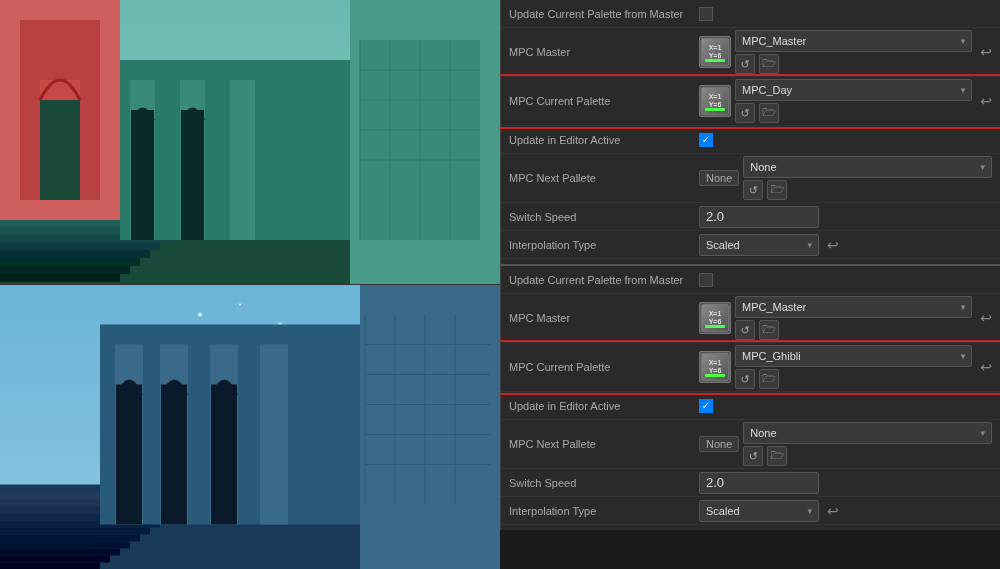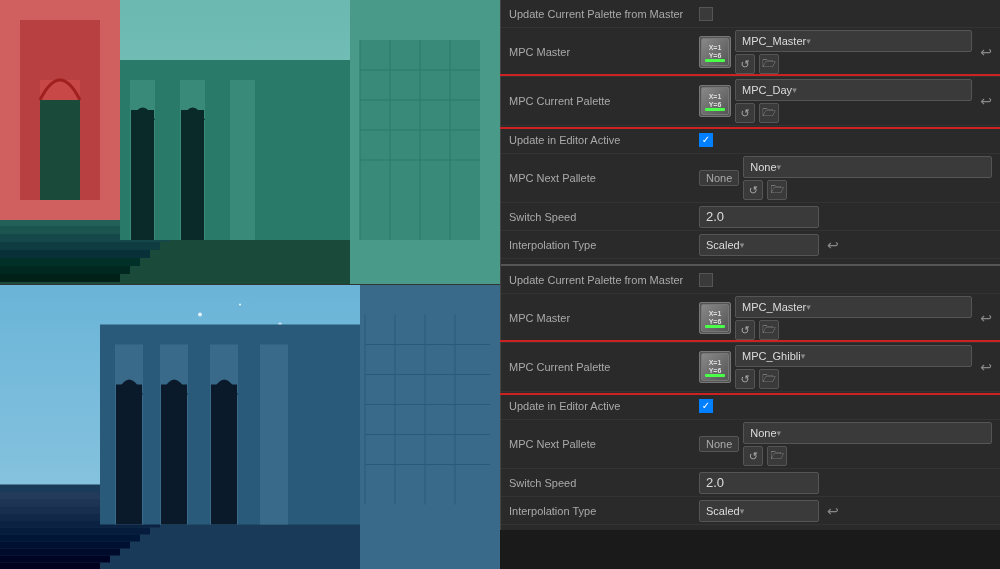--- a/index.html
+++ b/index.html
@@ -150,21 +150,21 @@
     .dropdown {
       background: #3a3a3a;
       border: 1px solid #555;
       border-radius: 2px;
       color: #ddd;
       padding: 2px 6px;
       font-size: 11px;
       width: 100%;
       display: flex;
       align-items: center;
-      justify-content: flex-start;
+      justify-content: space-between;
       cursor: pointer;
       height: 22px;
     }
 
     .dropdown-chevron {
       color: #888;
       font-size: 9px;
     }
 
     .icon-row {

